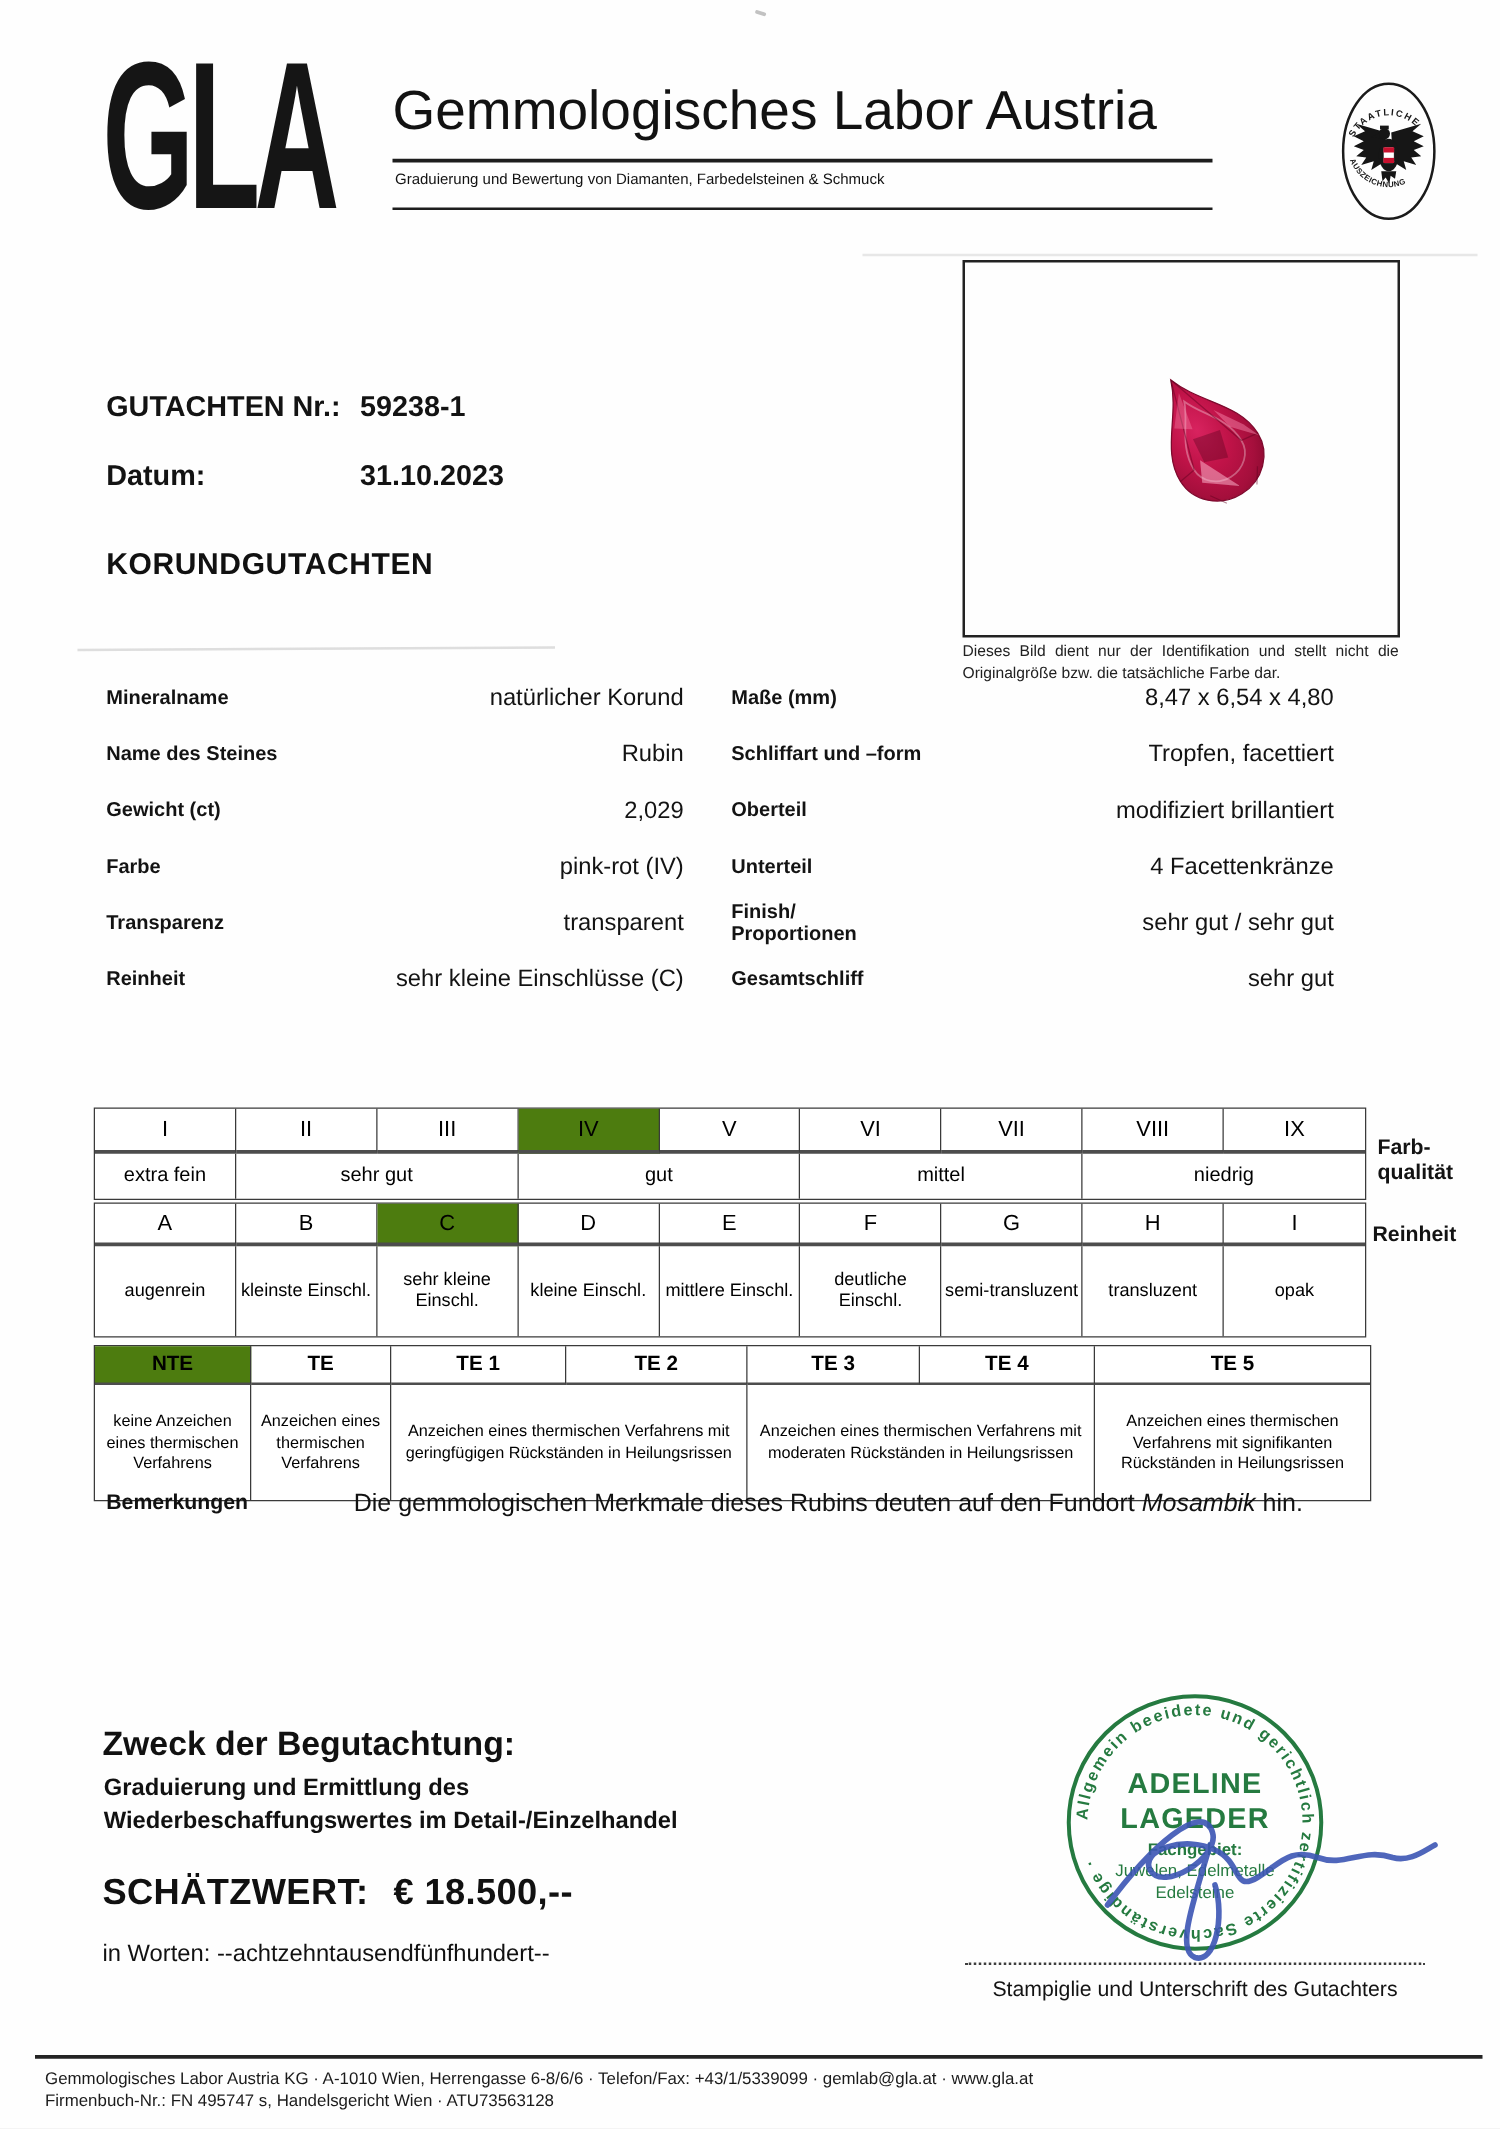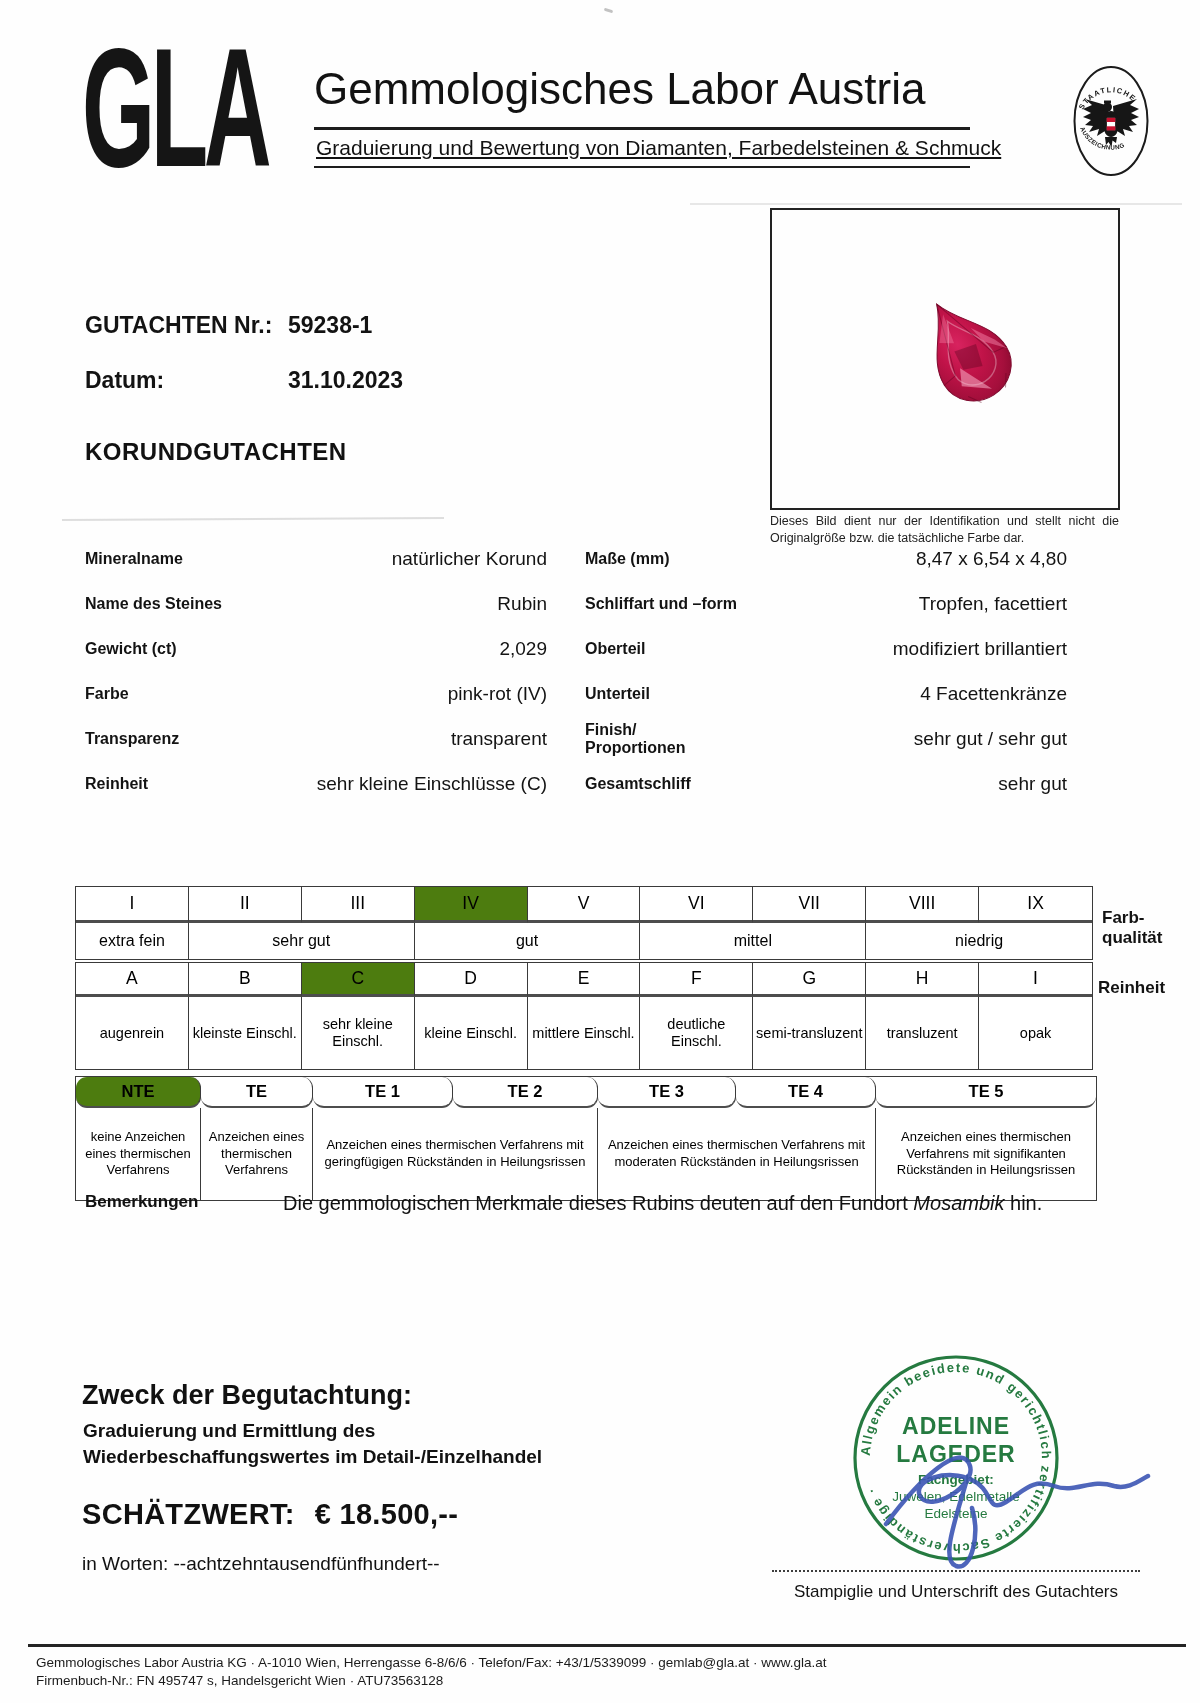--- a/index.html
+++ b/index.html
@@ -9,21 +9,21 @@
     font-family:"Liberation Sans", sans-serif;
     overflow:hidden;
   }
   .abs { position:absolute; }
 
   
   .logo { left:82px; top:40px; font-size:168px; line-height:0.82; font-weight:700;
           letter-spacing:-8px; transform:scaleX(0.56); transform-origin:left top; color:#151515; }
   .title { left:314px; top:64px; font-size:44px; font-weight:400; color:#121212; letter-spacing:0; }
   .rule1 { left:314px; top:127px; width:656px; height:3px; background:#1d1d1d; }
-  .subtitle { left:316px; top:136px; font-size:21px; color:#121212;text-decoration:underline; }
+  .subtitle { left:316px; top:136px; font-size:12px; color:#121212; }
   .rule2 { left:314px; top:166px; width:656px; height:2px; background:#1d1d1d; }
   .emblem { left:1072px; top:64px; width:78px; height:114px; }
 
   
   .meta-row { left:85px; font-size:23px; font-weight:700; color:#131313; }
   .meta-val { left:288px; font-size:23px; font-weight:700; color:#131313; }
   .doctype  { left:85px; top:438px; font-size:24px; font-weight:700; letter-spacing:0.5px; }
 
   
   .photo-box { left:770px; top:208px; width:346px; height:298px; border:2px solid #222; background:#fefefe; }
@@ -49,21 +49,21 @@
   .tA { top:886px; }
   .tB { top:962px; }
   .tC { top:1076px; width:1020px; grid-template-columns:125px 112px 140px 145px 138px 140px 220px; }
   .gcell { display:flex; align-items:center; justify-content:center; text-align:center;
            border-right:1.3px solid #3a3a3a; color:#000; }
   .gcell.last { border-right:none; }
   .ghead { height:33px; font-size:17.5px; border-bottom:3px solid #4d4d4d; }
   .gdesc { font-size:16px; min-height:36px; }
   .tB .ghead { height:31px; }
   .tB .gdesc { font-size:14.5px; line-height:1.15; min-height:66px; padding:3px 2px; }
-  .tC .ghead { height:29px; font-size:16.5px; font-weight:700; border-bottom:2.5px solid #4d4d4d;border-radius:11px; }
+  .tC .ghead { height:29px; font-size:16.5px; font-weight:700; border-bottom:2.5px solid #4d4d4d; }
   .tC .gdesc { font-size:13px; line-height:1.3; min-height:84px; padding:4px 6px; }
   .sp2 { grid-column:span 2; }
   .hl { background:#4d7c0f; }
   .axis-label { font-size:17px; font-weight:700; line-height:1.2; color:#131313; }
   .axisA { left:1102px; top:896px;margin-top:12px; }
   .axisB { left:1098px; top:978px; }
 
   
   .rem-label { left:85px; top:1192px; font-size:17px; font-weight:700; }
   .rem-text  { left:283px; top:1192px; font-size:20px; width:800px; }

